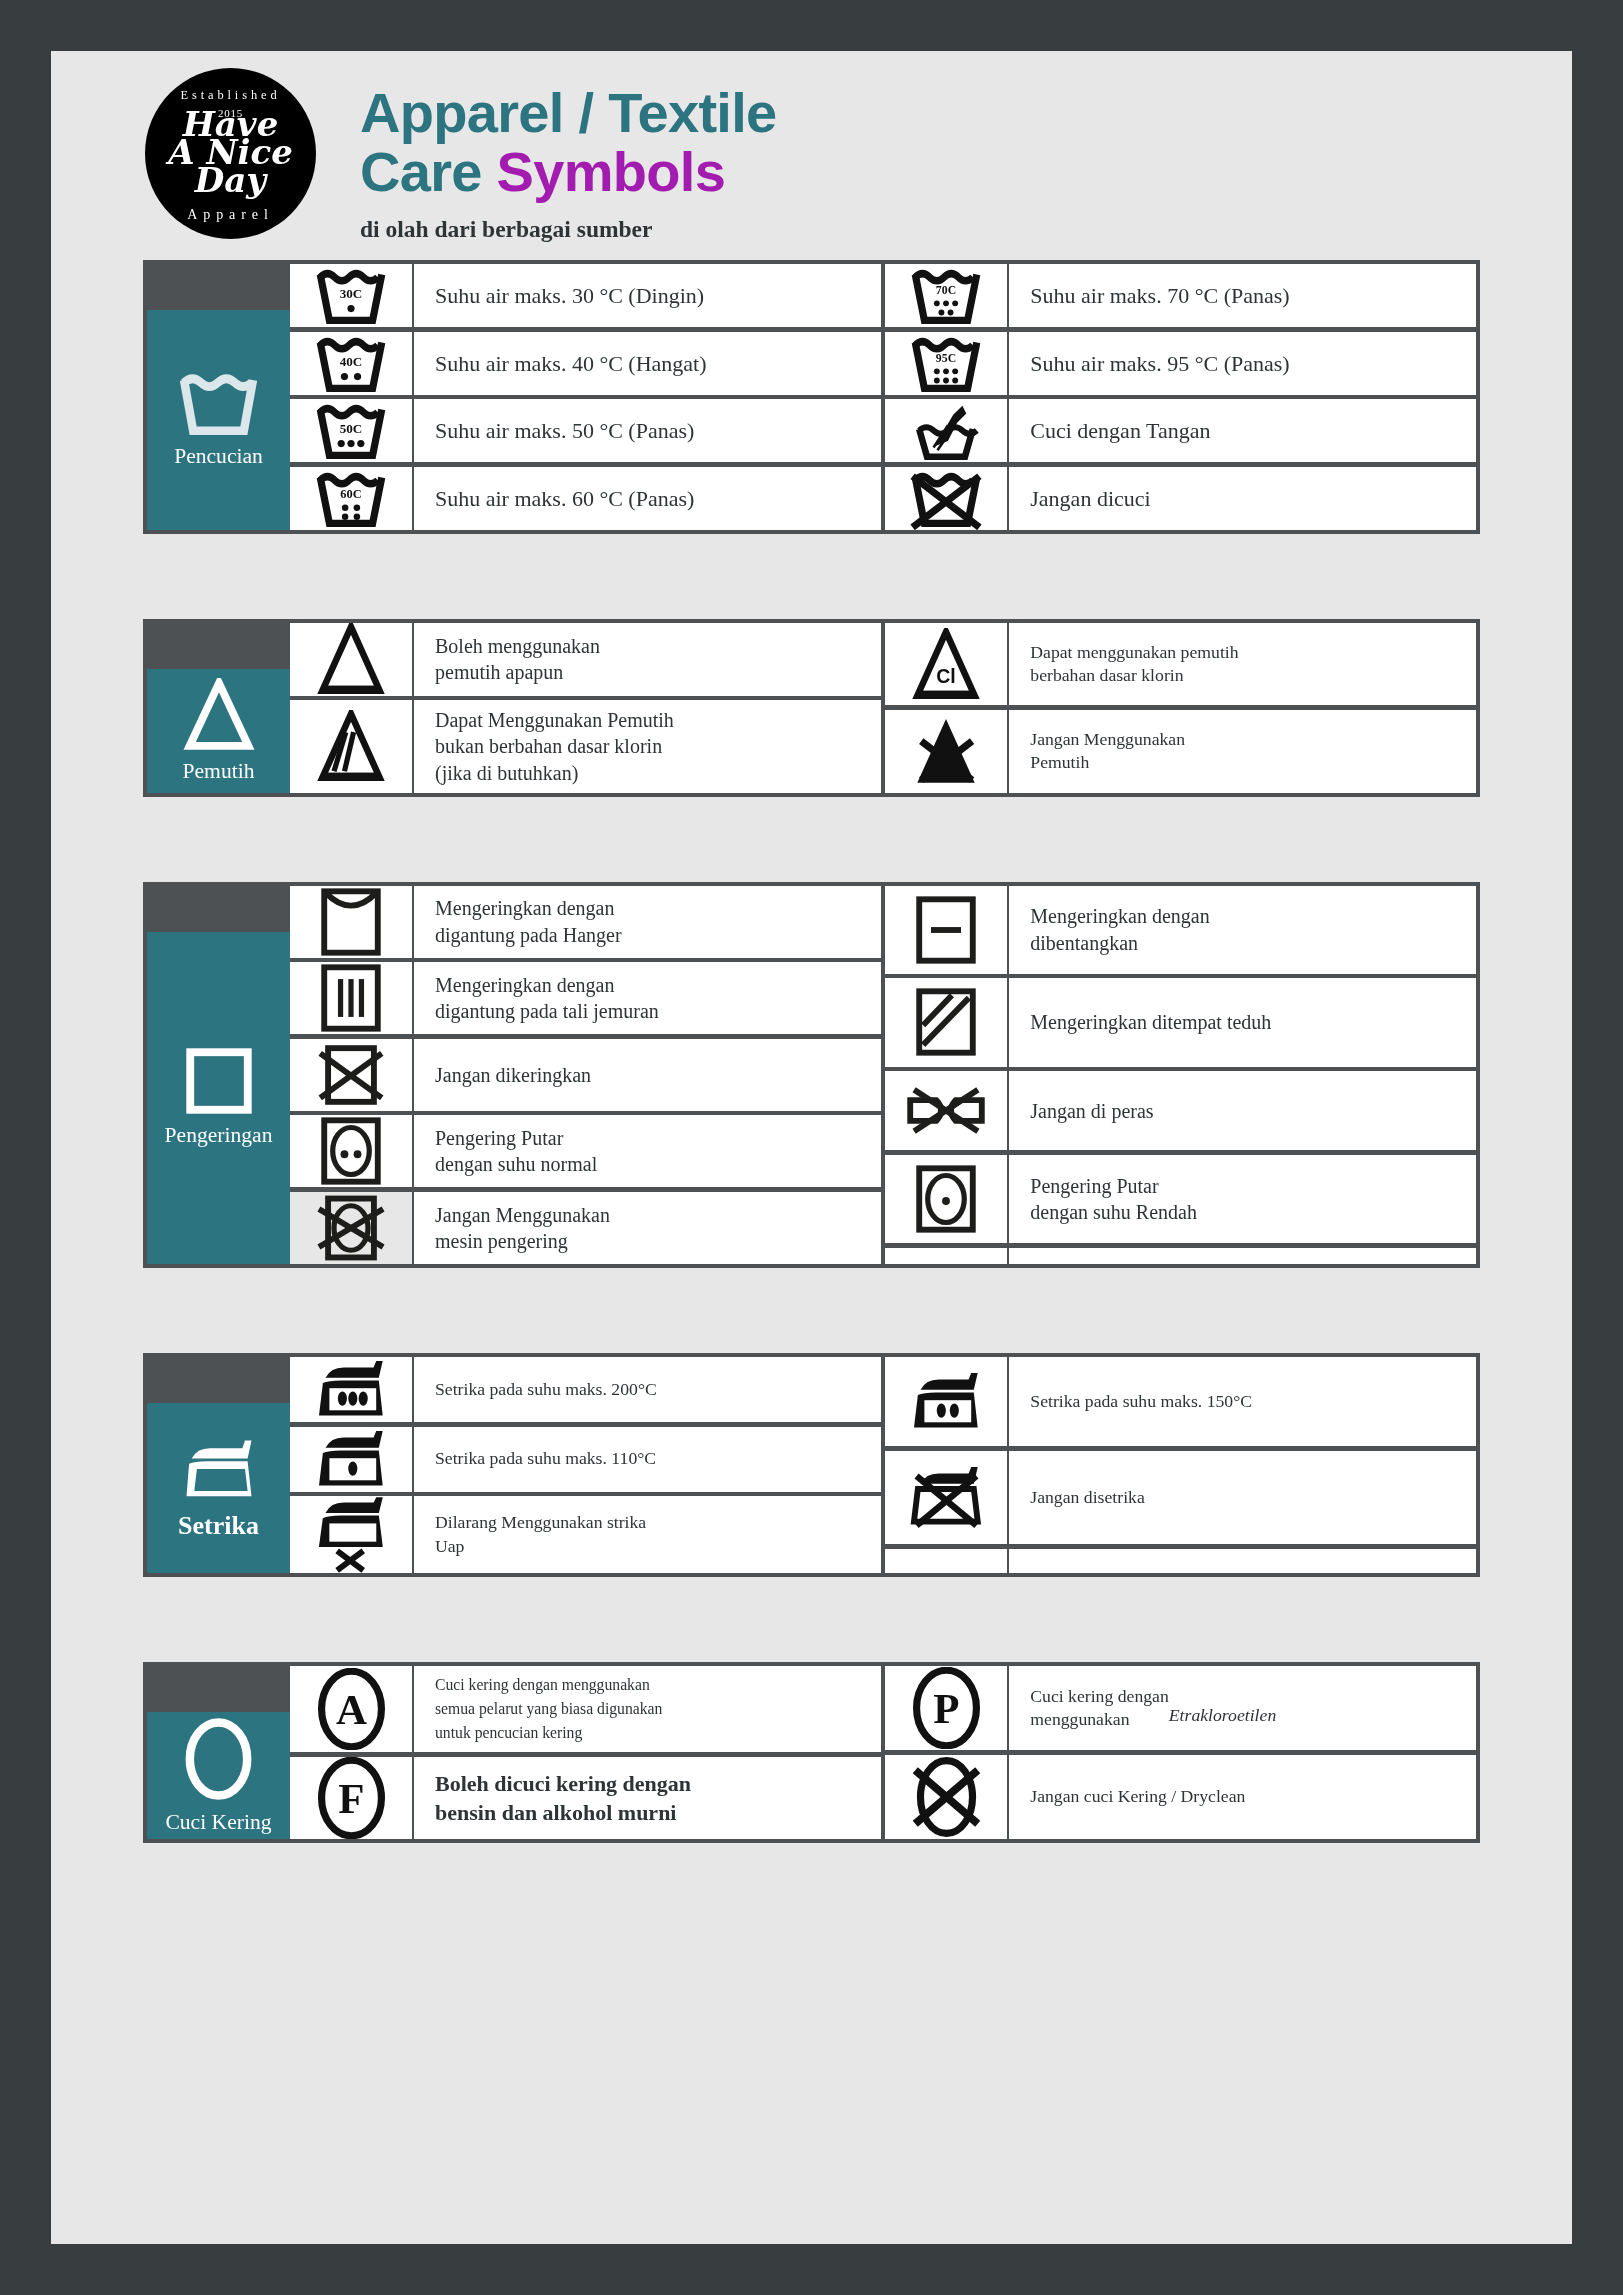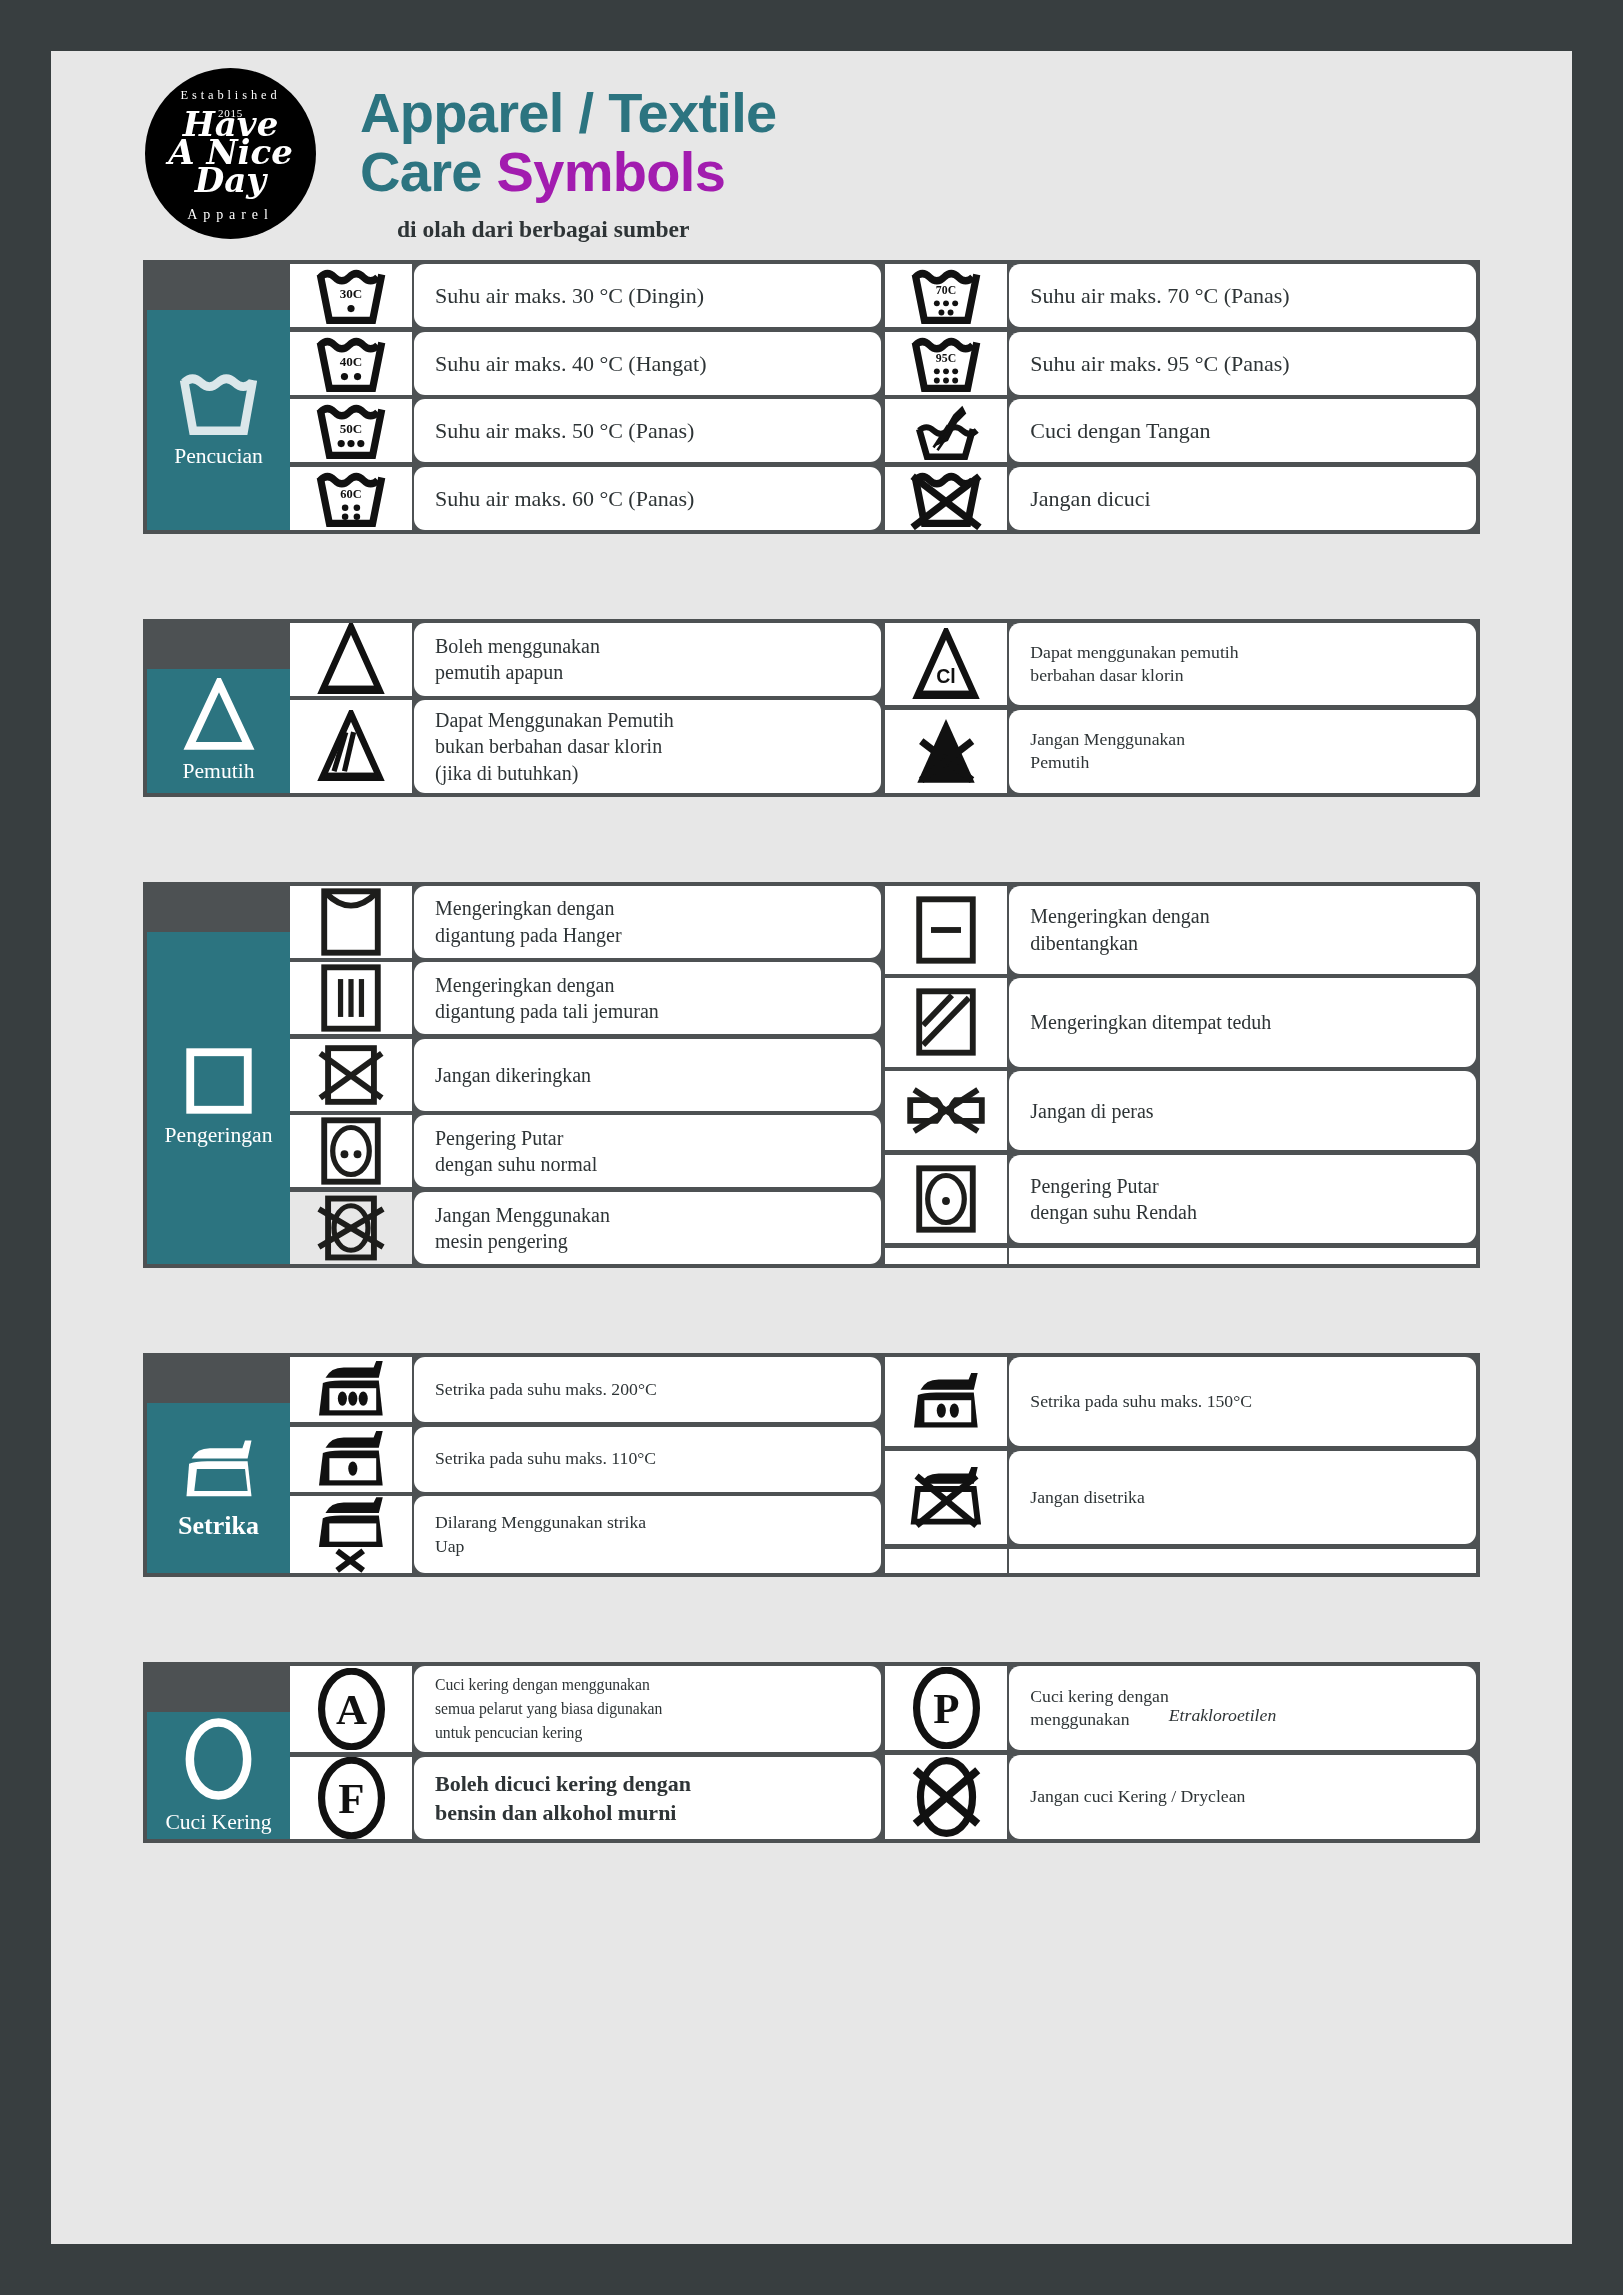--- a/index.html
+++ b/index.html
@@ -42,21 +42,21 @@
     position: absolute; bottom: 15.7px; left: 0; width: 100%;
     text-align: center; font-size: 14px; letter-spacing: 5.9px;
   }
   .title-block { position: absolute; left: 309px; top: 33px; }
   .title-line { font-family: "Liberation Sans", sans-serif; font-weight: bold;
                 font-size: 56px; line-height: 1.05; letter-spacing: -0.7px; }
   .teal-t { color: #2c7480; }
   .dark-t { color: #a21caf; }
   .subtitle {
     font-family: "Liberation Serif", serif; font-weight: bold;
-    font-size: 23.5px; color: #2e3436; margin-top: 14.4px; letter-spacing: 0px; margin-left: 37px;
+    font-size: 23.5px; color: #2e3436; margin-top: 14.4px; letter-spacing: 0px;
   }
 
   
   .section {
     position: relative;
     margin: 0 92px 0 92px;
     border: 4.6px solid #4d5153;
     background: #4d5153;
     display: flex;
   }
@@ -87,21 +87,20 @@
   .row { display: grid; grid-template-columns: 122px 1fr; gap: 2px; background: #4d5153; }
   .cell-icon {
     background: #fff; display: flex; align-items: center; justify-content: center;
   }
   .cell-icon.shaded { background: #e7e7e7; }
   .cell-text {
     background: #fff; display: flex; align-items: center;
     padding: 6.5px 21px;
     color: #2e3436;
     font-family: "Liberation Serif", serif;
-    border-radius: 11px;
   }
   .cell-text span { line-height: 1.32; }
   .t-lg  { font-size: 22px; }
   .t-md  { font-size: 20px; }
   .t-sm  { font-size: 17.7px; }
   .t-xs  { font-size: 15.7px; }
   .t-bold { font-weight: bold; }
   .t-ital { font-style: italic; margin-top: 16px; }
   .cell-blank { background: #fff; }
   .sec-spacer { height: 85px; }

